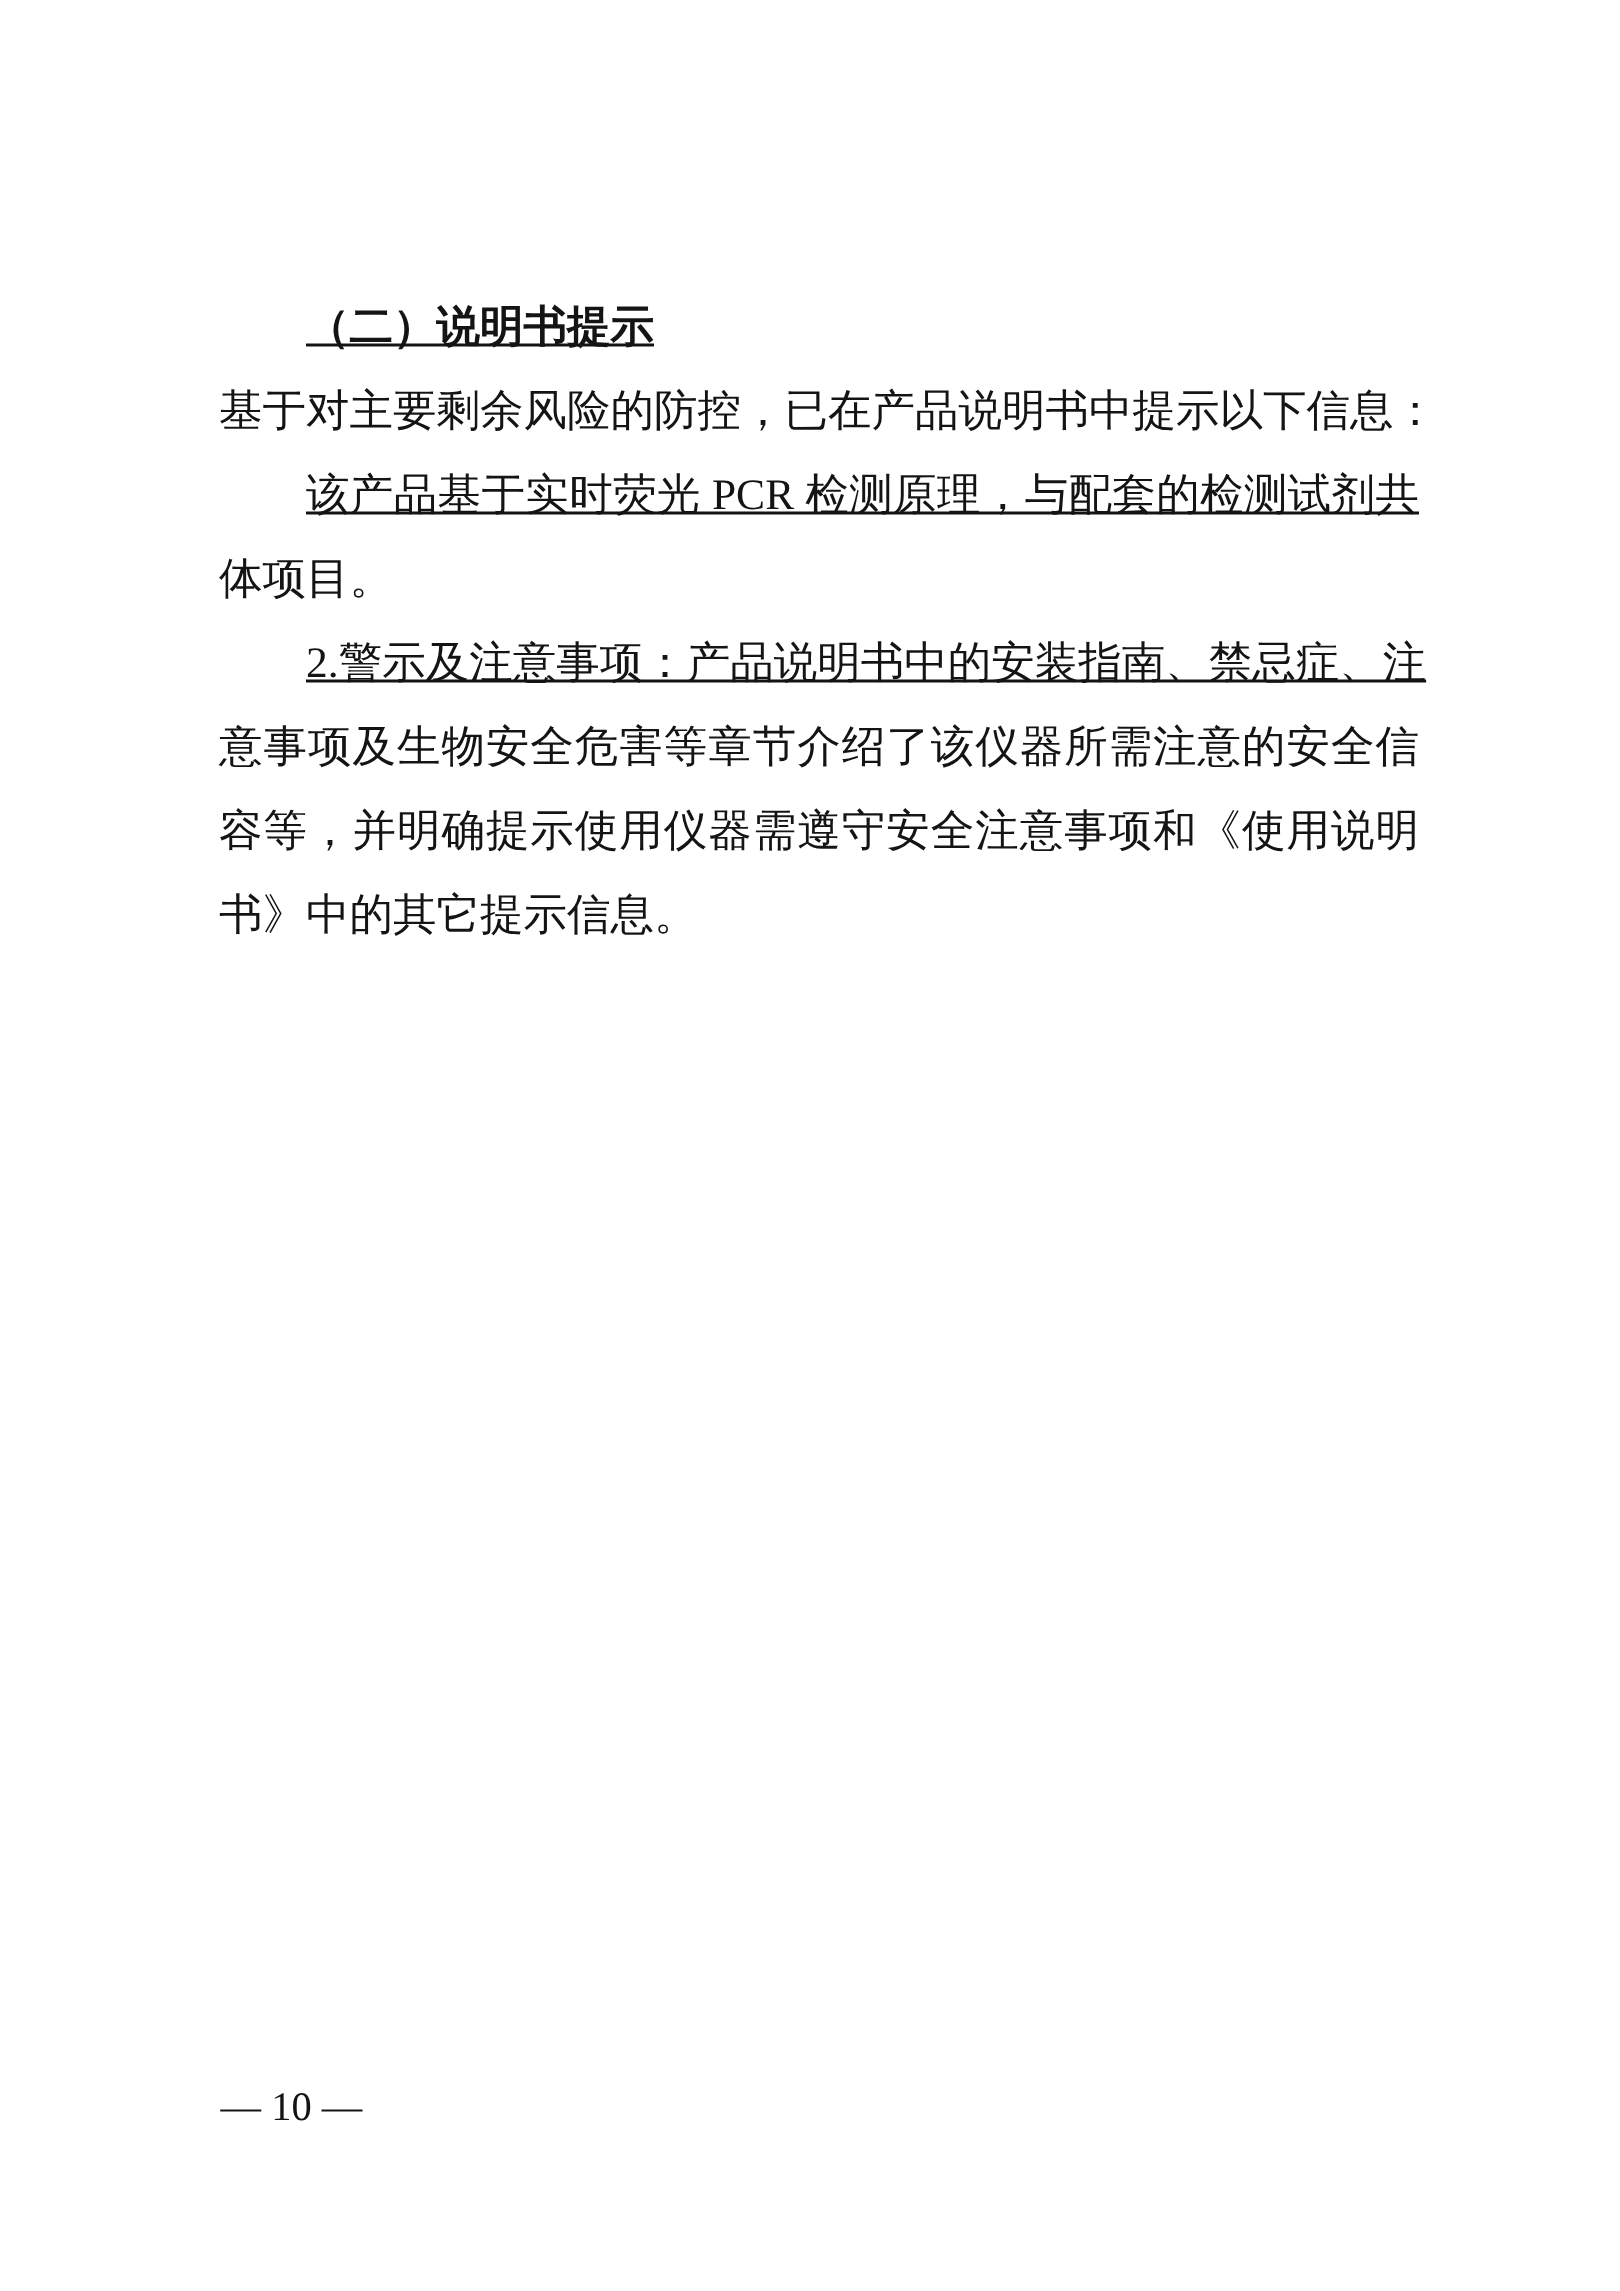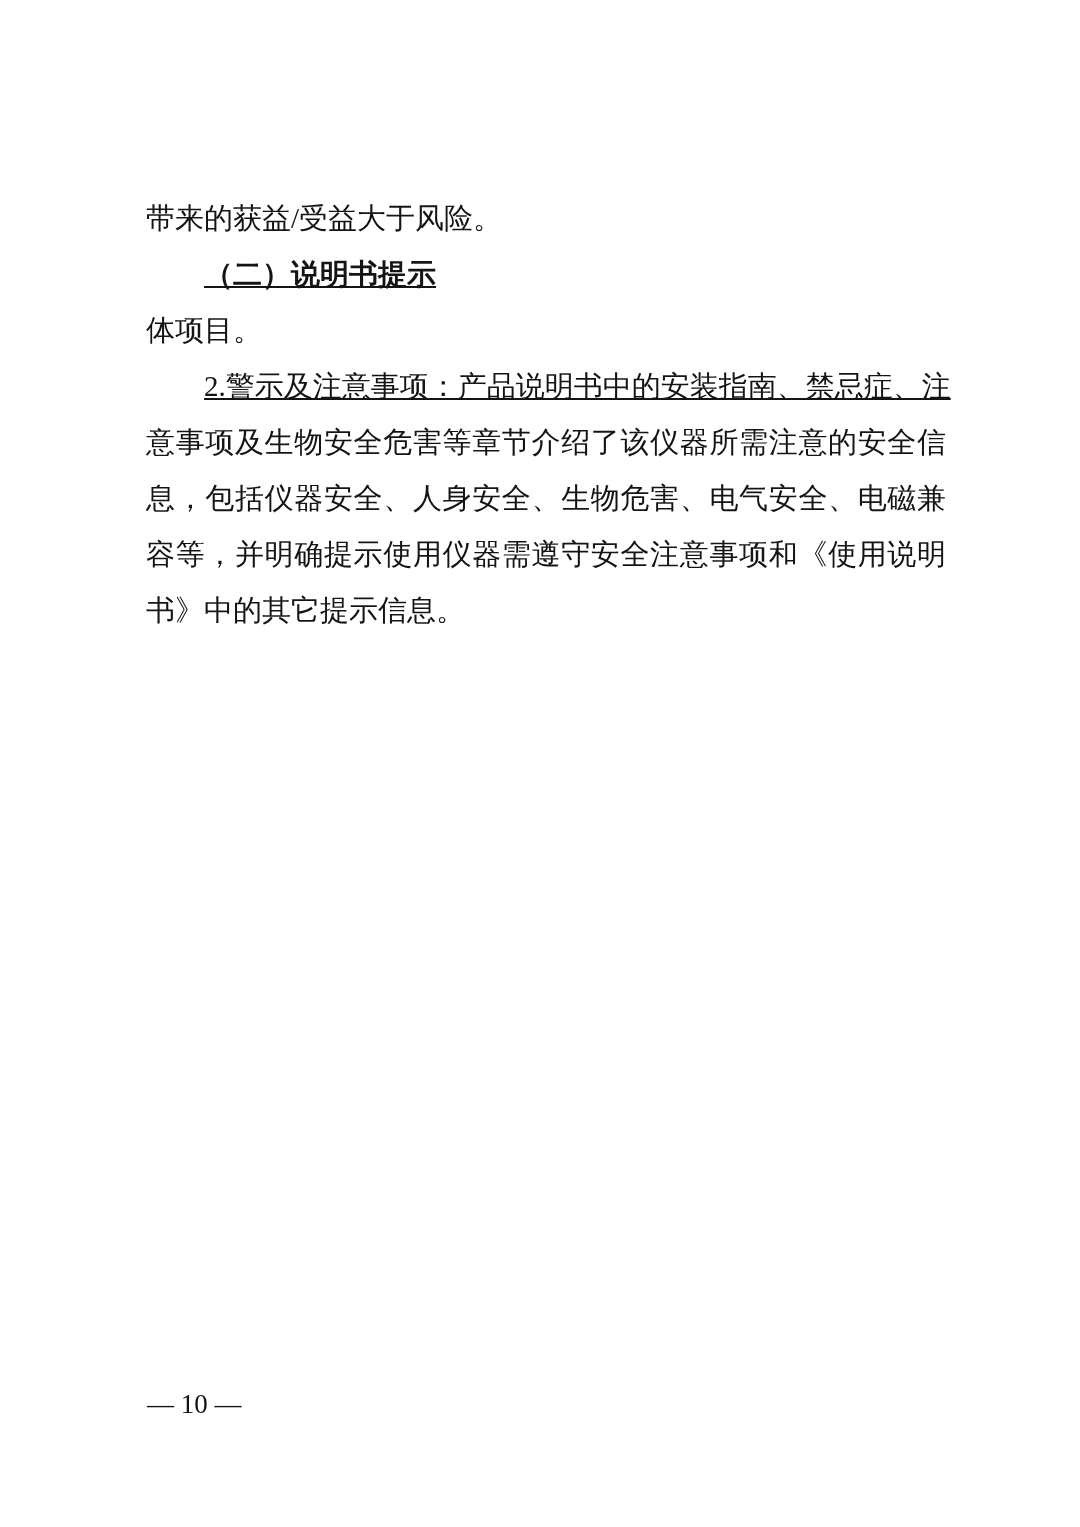--- a/index.html
+++ b/index.html
@@ -55,37 +55,37 @@
     text-align: right;
   }
 </style>
 </head>
 <body>
 
 <div class="page">
 
   <div class="doc-body">
 
-    <div class="line flush">带来的获益/受益大于风险。</div>
 
     <div class="line flush indent bold">（二）说明书提示</div>
 
 
+    <div class="line">基于对主要剩余风险的防控，已在产品说明书中提示以下信息：</div>
 
 
+    <div class="line indent">该产品基于实时荧光 PCR 检测原理，与配套的检测试剂共</div>
 
 
 
     <div class="line flush">体项目。</div>
 
     <div class="line indent">2.警示及注意事项：产品说明书中的安装指南、禁忌症、注</div>
 
     <div class="line">意事项及生物安全危害等章节介绍了该仪器所需注意的安全信</div>
 
-    <div class="line">息，包括仪器安全、人身安全、生物危害、电气安全、电磁兼</div>
 
     <div class="line">容等，并明确提示使用仪器需遵守安全注意事项和《使用说明</div>
 
     <div class="line flush">书》中的其它提示信息。</div>
 
   </div>
 
   <div class="footer">— 10 —</div>
 
 </div>

